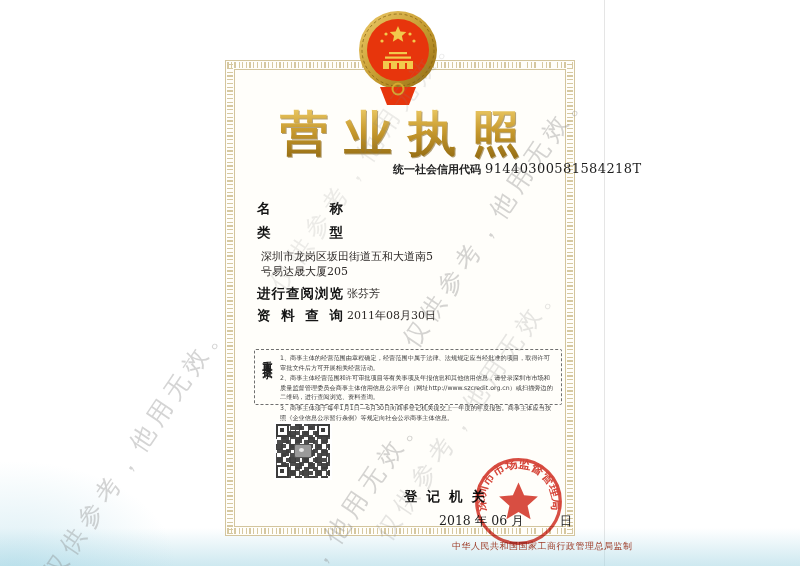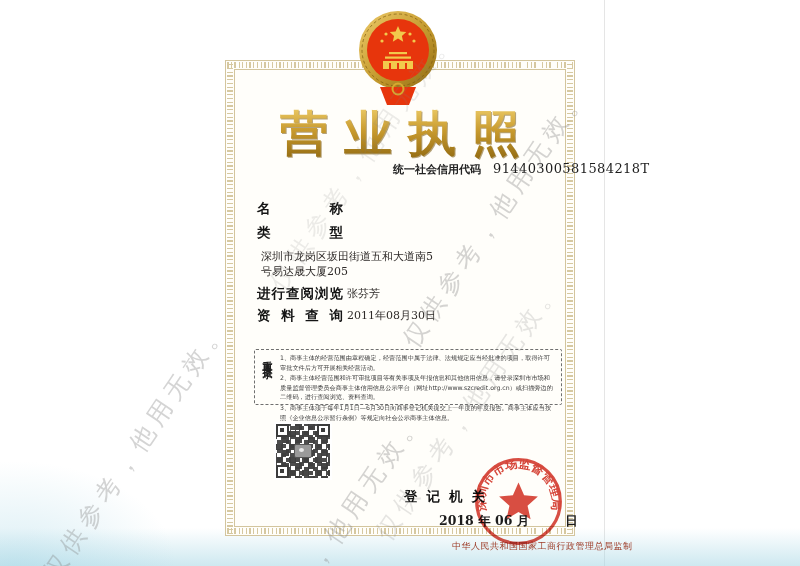--- a/index.html
+++ b/index.html
@@ -23,21 +23,21 @@
   .band.left{left:2px;} .band.right{right:2px;}
   
   .emblem{position:absolute;left:356px;top:8px;width:84px;height:100px;z-index:20;}
   
   .title{position:absolute;left:0;right:0;top:42px;text-align:center;
       font-size:48px;font-weight:700;letter-spacing:16px;padding-left:16px;
       background:linear-gradient(180deg,#ecca66 8%,#c89a2e 45%,#8d660f 95%);
       -webkit-background-clip:text;background-clip:text;color:transparent;
       filter:drop-shadow(1px 1px 0 rgba(120,85,12,.55));}
   
-  .code-line{position:absolute;left:168px;top:101px;display:flex;align-items:baseline;gap:12px;white-space:nowrap;}
+  .code-line{position:absolute;left:168px;top:101px;display:flex;align-items:baseline;gap:4px;white-space:nowrap;}
   .code-label{font-size:11px;font-weight:700;color:#222;}
   .code-value{font-family:"DejaVu Serif",serif;font-size:13px;color:#1d1d1d;letter-spacing:.4px;}
   
   .frow{position:absolute;left:32px;display:flex;}
   .f-label{width:86px;font-size:13.5px;font-weight:700;color:#141414;
       text-align:justify;text-align-last:justify;flex:none;}
   .f-value{margin-left:4px;width:176px;font-family:"DejaVu Serif",serif;
       font-size:11px;line-height:15px;color:#2e2a28;padding-top:1px;}
   
   .notice{position:absolute;left:29px;top:289px;width:308px;height:56px;
@@ -55,21 +55,21 @@
   .finder{position:absolute;width:13px;height:13px;border:2.5px solid #3c3c3c;background:#fff;box-sizing:border-box;}
   .finder::after{content:"";position:absolute;left:2px;top:2px;width:4px;height:4px;background:#3c3c3c;}
   .finder.tl{left:0;top:0;} .finder.tr{right:0;top:0;} .finder.bl{left:0;bottom:0;}
   .qr-logo{position:absolute;left:50%;top:50%;transform:translate(-50%,-50%);
       width:16px;height:12px;background:#9a9a9a;border:1.5px solid #555;border-radius:2px;}
   .qr-logo::after{content:"";position:absolute;left:4px;top:2.5px;width:5px;height:4px;background:#e8e8e8;border-radius:50%;}
   
   .registrar{position:absolute;left:179px;top:428px;font-size:13.5px;font-weight:700;
       letter-spacing:9px;color:#141414;white-space:nowrap;}
   .issue-date{position:absolute;left:214px;top:453px;display:flex;align-items:center;white-space:nowrap;
-      font-family:"DejaVu Serif",serif;font-size:12.5px;font-weight:700;color:#1c1c1c;}
+      font-family:"DejaVu Serif",serif;font-size:12.5px;font-weight:400;color:#1c1c1c;}
   .issue-date .gap{display:inline-block;width:36px;}
   
   .seal{position:absolute;left:246px;top:394px;z-index:40;mix-blend-mode:multiply;opacity:.92;}
   
   .supervision{position:absolute;left:452px;top:540px;font-size:9px;color:#9c3a26;letter-spacing:.5px;}
   
   .wm{position:absolute;z-index:60;transform-origin:0 0;transform:rotate(-56deg);
       font-size:25px;letter-spacing:6px;color:rgba(128,128,128,.34);white-space:nowrap;
       pointer-events:none;font-weight:500;}
 </style>

